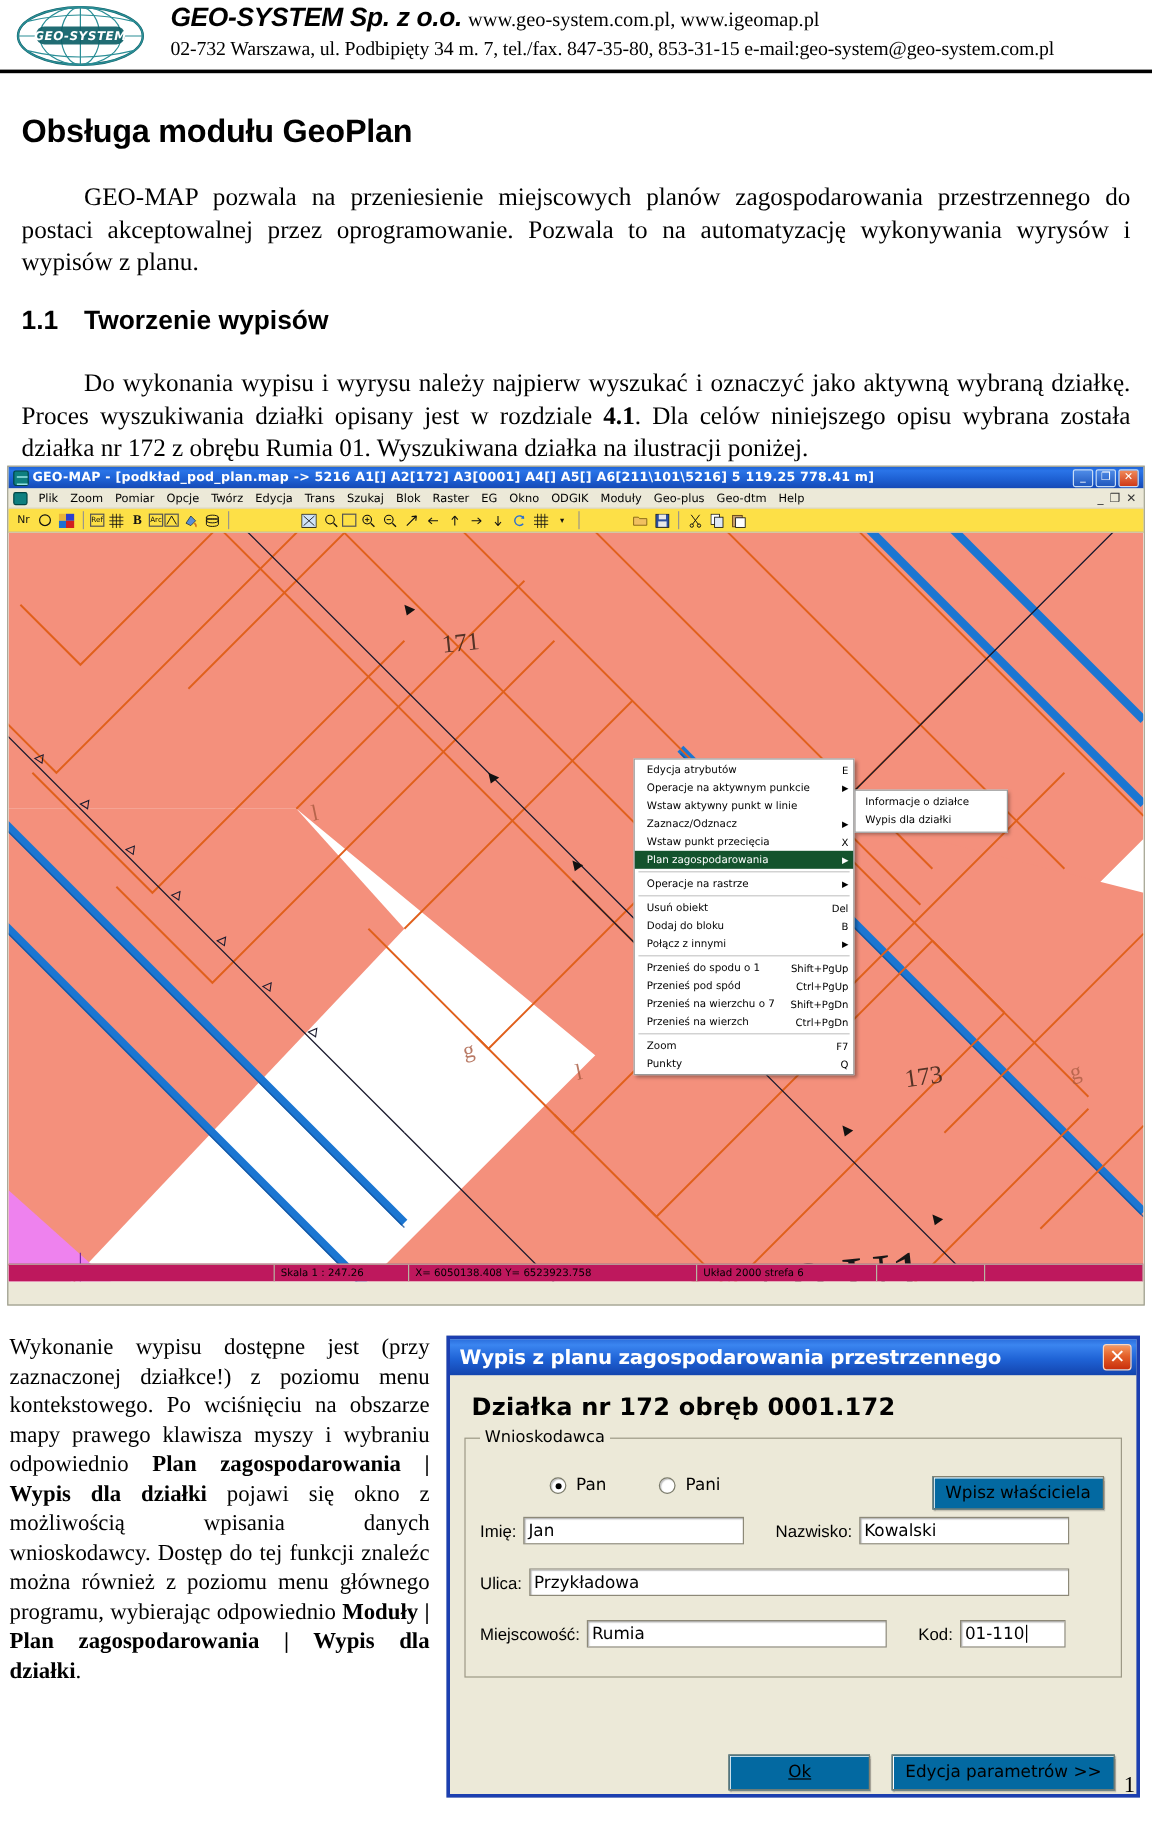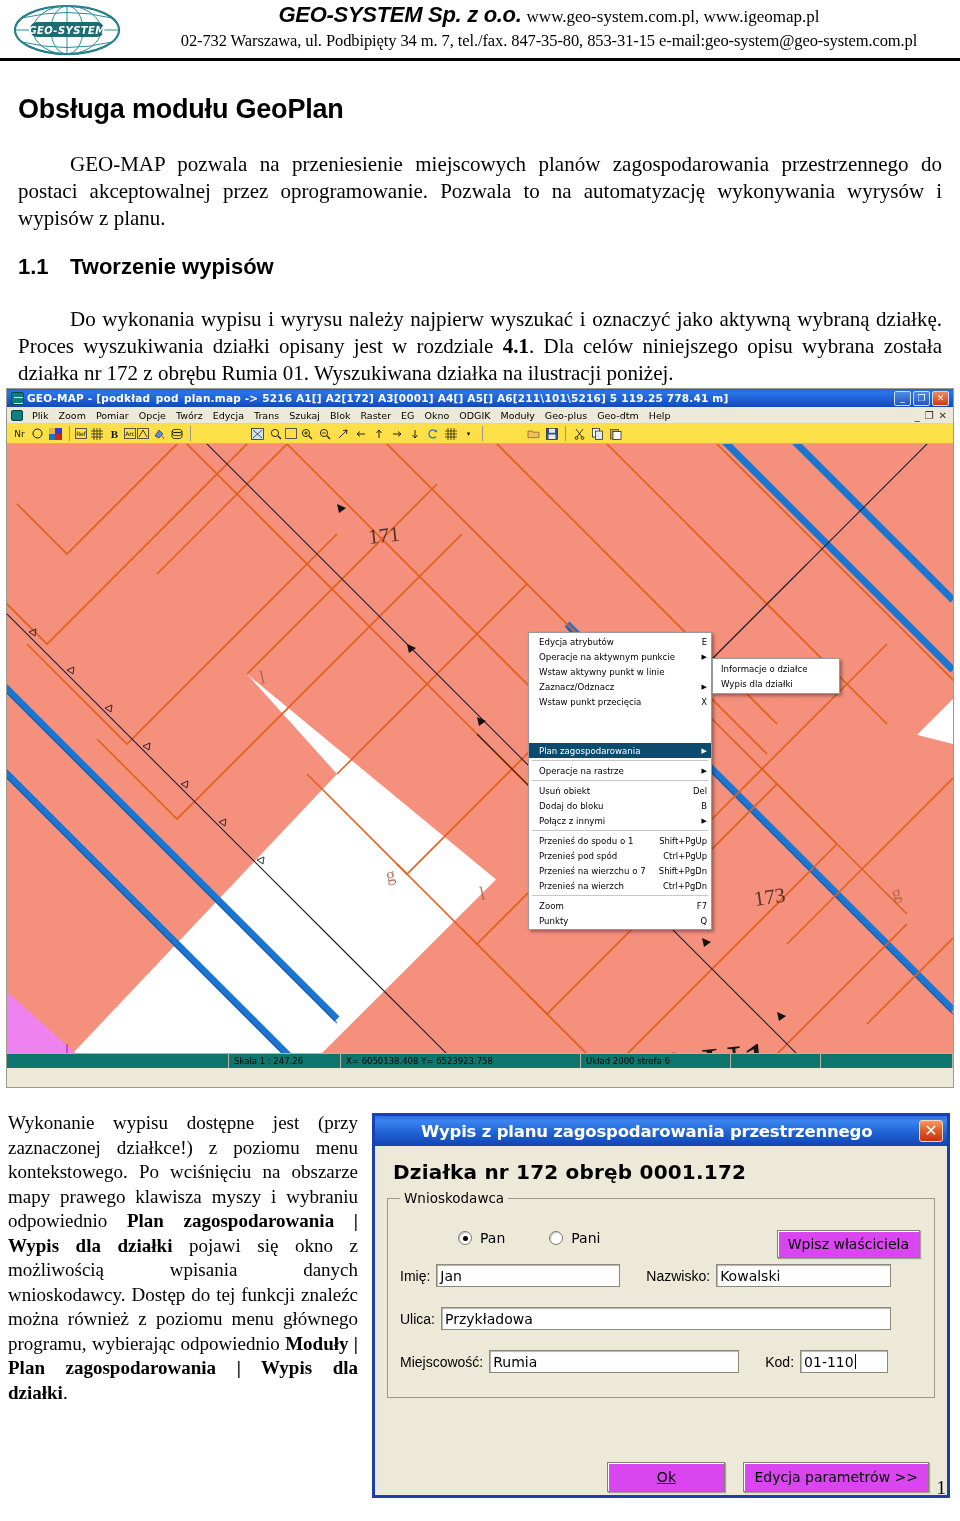--- a/index.html
+++ b/index.html
@@ -9,21 +9,21 @@
     background:#ffffff;
     font-family:"Liberation Serif", serif;
     position:relative;
     overflow:hidden;
   }
 
   
   .doc-header { position:relative; width:960px; height:62px; }
   .logo-wrap { position:absolute; left:12px; top:4px; width:110px; height:52px; }
   .logo-globe { position:absolute; inset:0; }
-  .hdr-text { position:absolute; left:142px; top:2px; right:4px; text-align:center; }
+  .hdr-text { position:absolute; left:142px; top:2px; right:4px; }
   .hdr-line1 { font-size:20px; line-height:26px; white-space:nowrap; }
   .hdr-line1 .co {
     font-family:"Liberation Sans", sans-serif;
     font-weight:bold; font-style:italic; font-size:22px; letter-spacing:-0.3px;
   }
   .hdr-line1 .url { font-family:"Liberation Serif", serif; font-size:17px; font-weight:normal; }
   .hdr-line2 { font-size:16.5px; line-height:22px; white-space:nowrap; letter-spacing:-0.1px; }
   .hdr-rule { position:absolute; left:0; top:58px; width:960px; height:3px; background:#000; }
 
   
@@ -106,37 +106,37 @@
     font-family:"DejaVu Sans", sans-serif; font-size:9px; color:#111;
   }
   .tool.bx { border:1px solid #555; width:12px;height:11px; }
 
   
   .mapwrap { position:relative; width:946px; height:624px; background:#fff; overflow:hidden; }
   .mapsvg { position:absolute; left:0; top:0; }
 
   .statusbar {
     position:absolute; left:0; bottom:0; width:946px; height:15px;
-    background:#0f766e; border-top:1px solid #b9b4a2;
+    background:#be185d; border-top:1px solid #b9b4a2;
     display:flex; align-items:center;
     font-family:"DejaVu Sans", sans-serif; font-size:8.5px; color:#000;
   }
   .sb-cell { border-right:1px solid #b9b4a2; height:15px; display:flex; align-items:center; padding:0 5px; }
   .sb-cell.blank { flex:1 1 auto; }
 
   
   .ctxmenu {
     position:absolute; left:521px; top:188px; width:184px;
     background:#fff; border:1px solid #9a9a9a;
     box-shadow:2px 2px 3px rgba(0,0,0,.35);
     font-family:"DejaVu Sans", sans-serif; font-size:8.6px; color:#000;
     padding:1px 0;
   }
   .cm-item { height:15px; display:flex; align-items:center; padding:0 4px 0 10px; position:relative; }
-  .cm-item.sel { background:#0c4a6e; color:#fff;margin-top:34px; }
+  .cm-item.sel { background:#14532d; color:#fff; }
   .cm-item .lbl { flex:1 1 auto; white-space:nowrap; }
   .cm-item .acc { font-size:8.4px; margin-left:6px; white-space:nowrap; }
   .cm-item .arrow { position:absolute; right:4px; font-size:7px; }
   .cm-sep { height:1px; background:#c8c8c8; margin:2px 3px; }
   .ctxsub {
     position:absolute; left:705px; top:214px; width:128px;
     background:#fff; border:1px solid #9a9a9a;
     box-shadow:2px 2px 3px rgba(0,0,0,.35);
     font-family:"DejaVu Sans", sans-serif; font-size:8.6px; color:#000; padding:2px 0;
   }
@@ -157,21 +157,21 @@
     background:#ece9d8;
     border:3px solid #1c3fb0;
   }
   .dlg-title {
     height:30px;
     background:linear-gradient(to bottom,#2b6fdd 0%,#3b85f0 16%,#1f63d6 55%,#1344ae 100%);
     display:flex; align-items:center; padding:0 4px 0 8px;
   }
   .dlg-title .t {
     font-family:"DejaVu Sans", sans-serif; font-size:16.5px; font-weight:bold;
-    color:#fff; flex:1 1 auto; white-space:nowrap; letter-spacing:-0.2px;margin-left:38px;
+    color:#fff; flex:1 1 auto; white-space:nowrap; letter-spacing:-0.2px;
   }
   .dlg-close {
     width:24px; height:22px; border-radius:3px;
     background:linear-gradient(to bottom,#f59a63 0%,#e4602a 45%,#c92f0c 100%);
     border:1px solid #ffd7bc; color:#fff;
     font-family:"DejaVu Sans", sans-serif; font-size:16px; font-weight:bold;
     display:flex; align-items:center; justify-content:center; line-height:1;
   }
   .dlg-body { position:relative; padding:6px 12px 0 12px; height:352px; }
   .dlg-parcel {
@@ -194,21 +194,21 @@
     background:#fff; border:1px solid #7a7a6a; box-shadow:inset 1px 1px 1px rgba(0,0,0,.25);
     margin-right:8px; position:relative; flex:0 0 auto;
   }
   .radio.on .dot::after {
     content:""; position:absolute; left:4px; top:4px; width:5px; height:5px;
     border-radius:50%; background:#000;
   }
   .radio .rl { font-family:"DejaVu Sans", sans-serif; font-size:14px; }
   .btn {
     font-family:"DejaVu Sans", sans-serif; font-size:14px;
-    background:#d946ef; border:1px solid #85816f;
+    background:#0369a1; border:1px solid #85816f;
     box-shadow:inset 1px 1px 0 #fff, 1px 1px 1px rgba(0,0,0,.3);
     padding:5px 10px; white-space:nowrap; color:#000;
   }
   .btn-owner { position:absolute; right:14px; top:24px; }
   .lab { font-family:Liberation Sans, sans-serif; font-size:14px; margin-right:6px; white-space:nowrap; }
   .inp {
     background:#fff; border:1px solid #8d8978;
     box-shadow:inset 1px 1px 1px rgba(0,0,0,.3);
     height:23px; font-family:"DejaVu Sans", sans-serif; font-size:14px;
     display:flex; align-items:center; padding:0 3px; color:#000; overflow:hidden;

